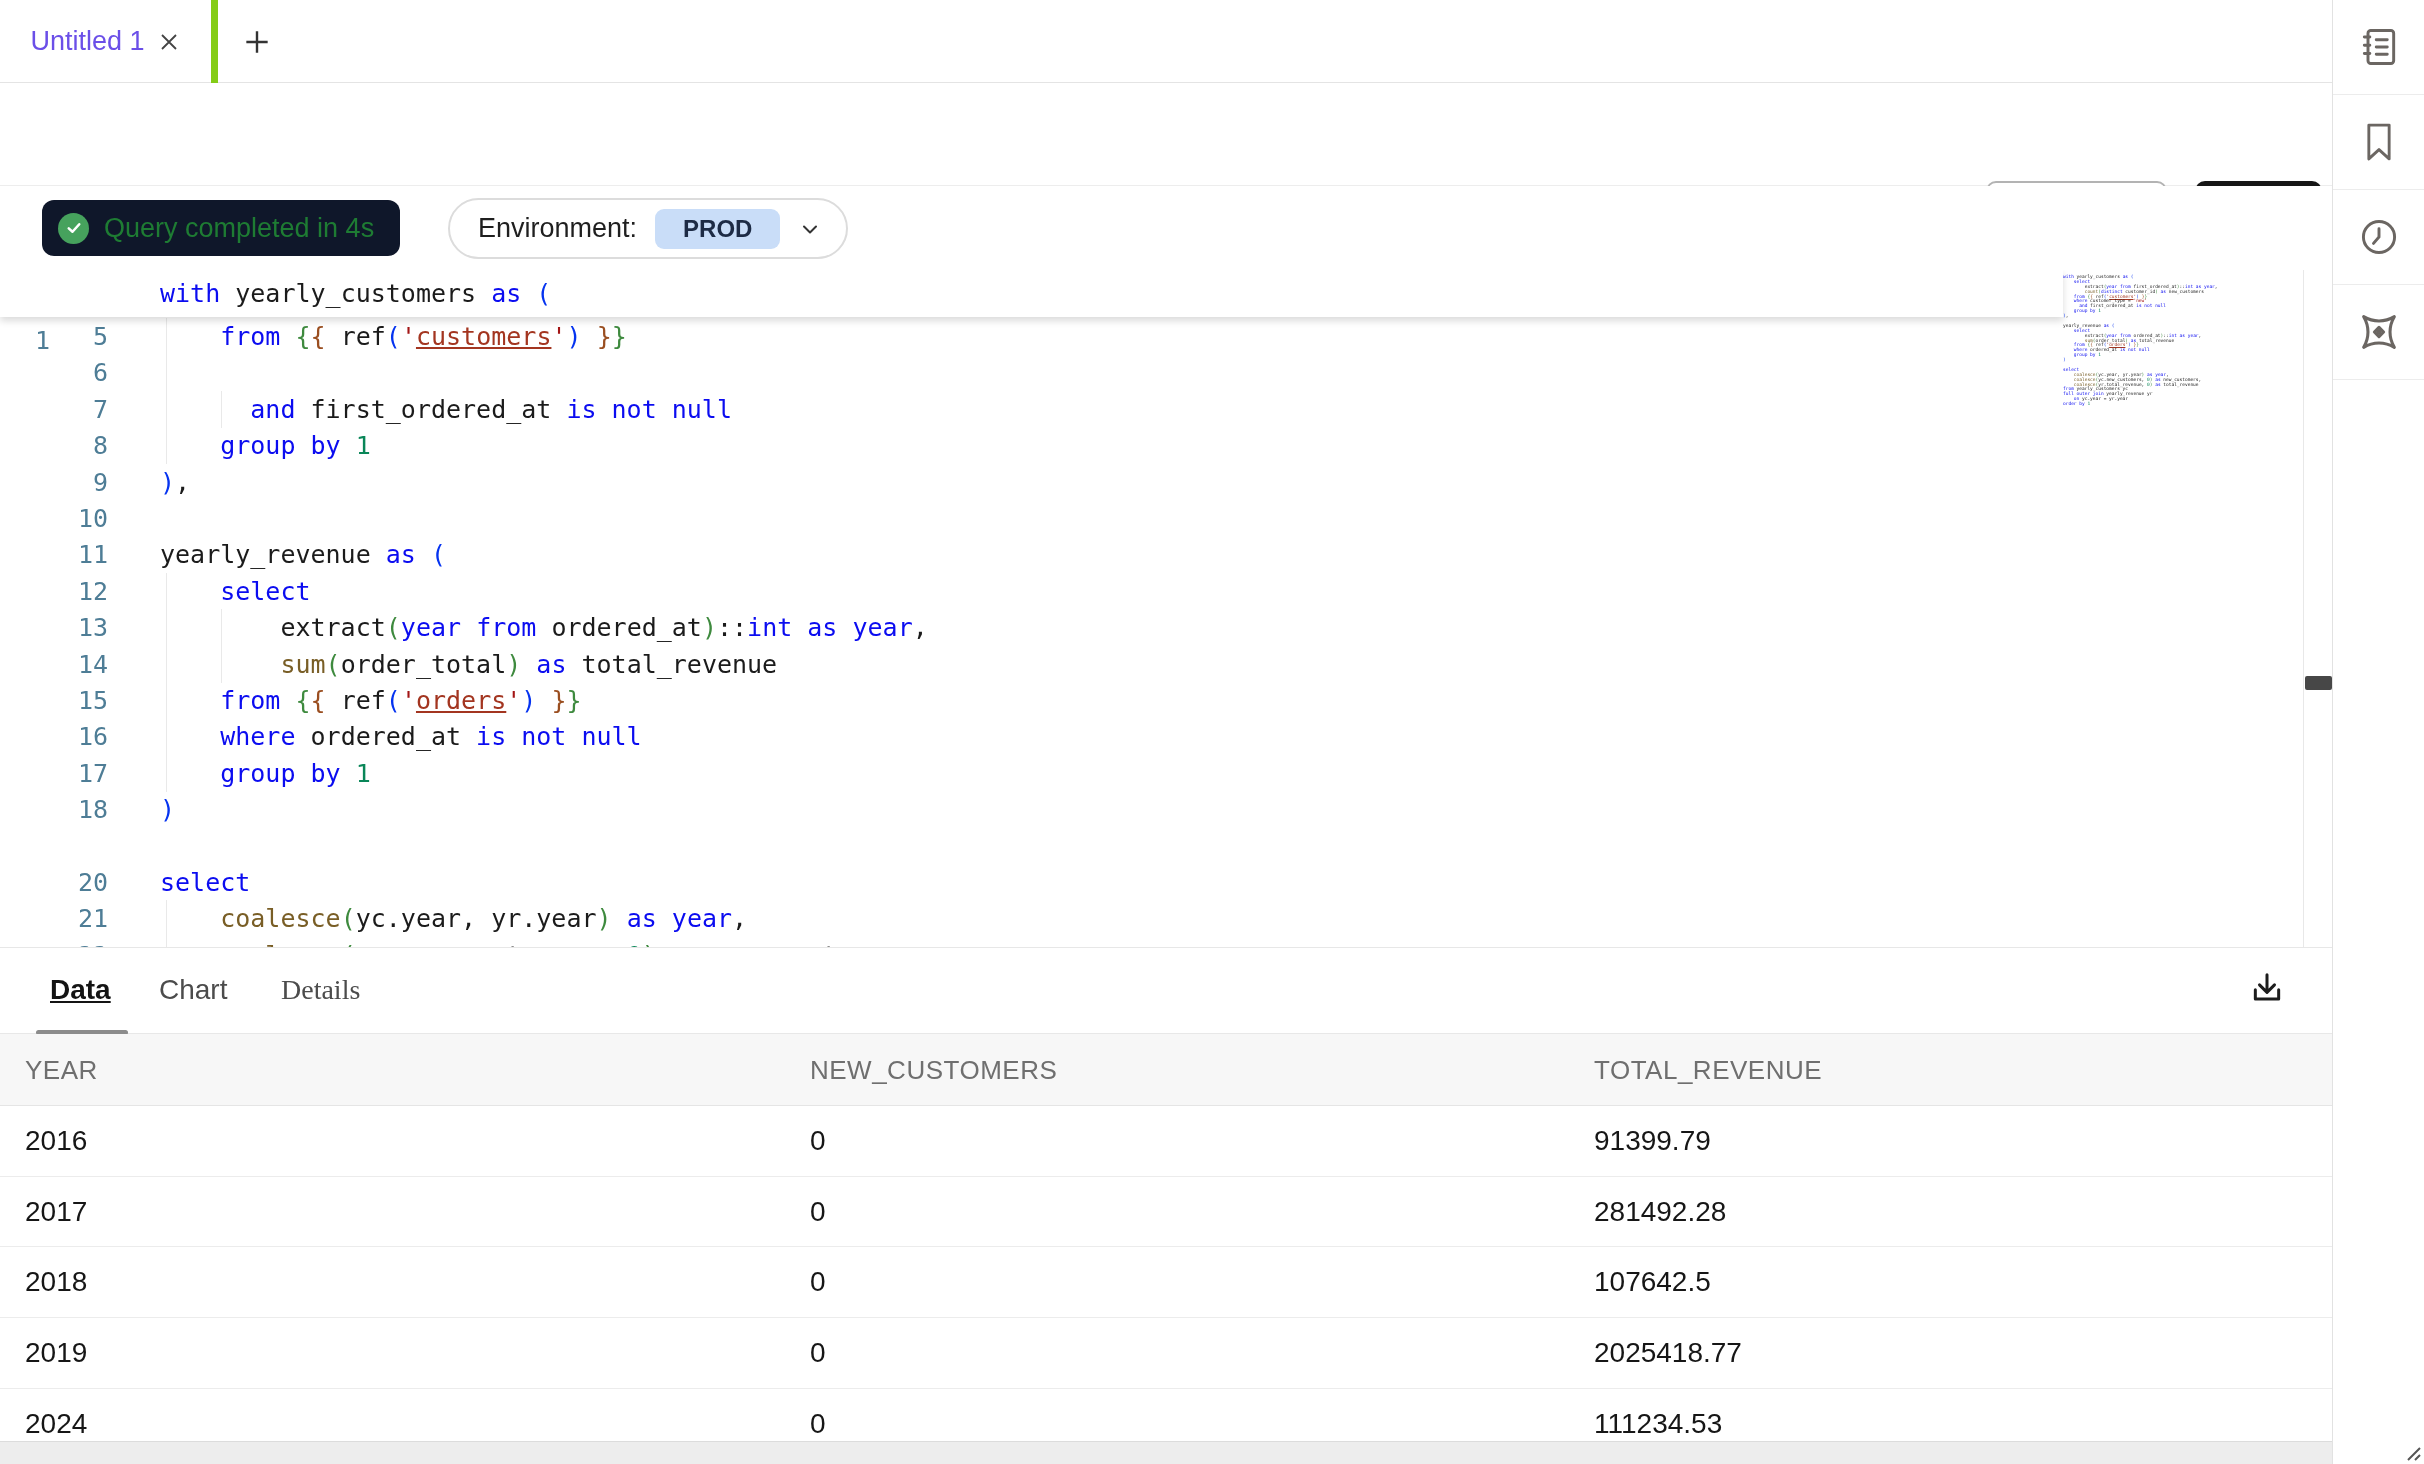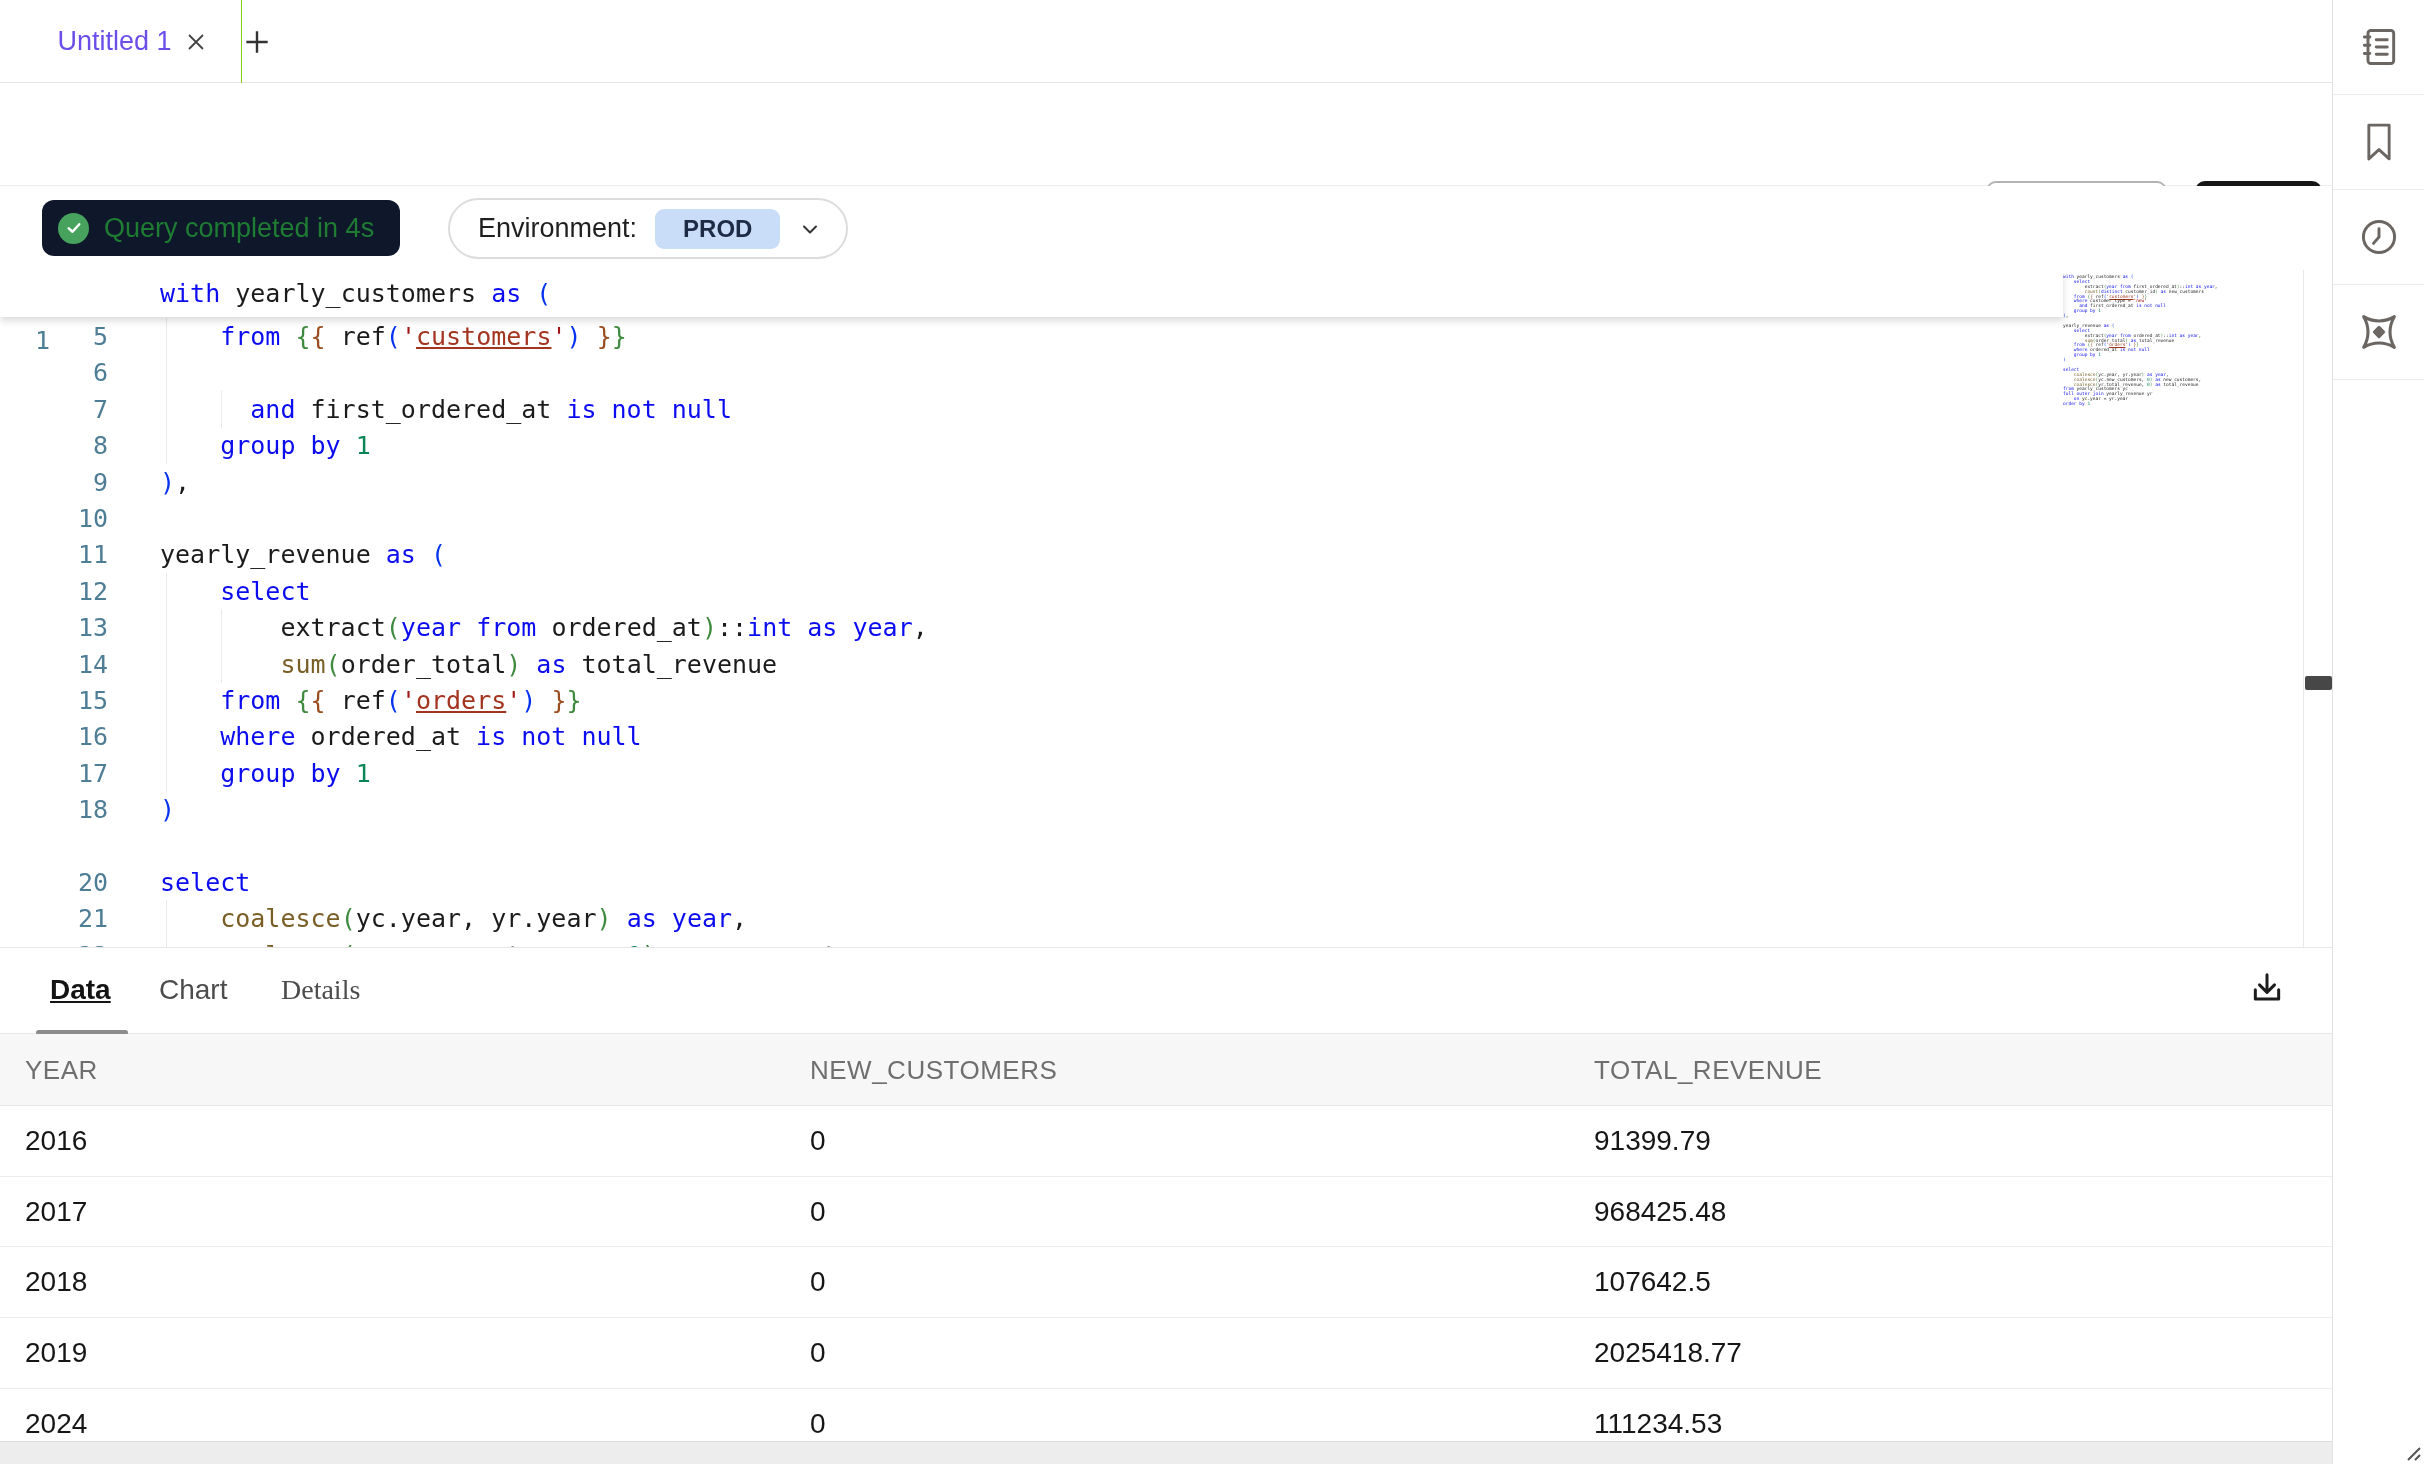--- a/index.html
+++ b/index.html
@@ -5,21 +5,21 @@
   * { margin:0; padding:0; box-sizing:border-box; }
   html,body { width:2424px; height:1464px; overflow:hidden; background:#fff;
     font-family:"Liberation Sans", sans-serif; color:#141414; }
   .abs { position:absolute; }
   svg { display:block; }
 
   
   #tabbar { position:absolute; left:0; top:0; width:2332px; height:83px; background:#fff;
     border-bottom:1px solid #e4e4e4; }
   .tab-active { position:absolute; left:0; top:0; width:218px; height:83px;
-    border-right:1px solid #84cc16; display:flex; align-items:center; justify-content:center; gap:12px;margin-left:24px; }
+    border-right:7px solid #84cc16; display:flex; align-items:center; justify-content:center; gap:12px; }
   .tab-title { font-size:27px; color:#6b4fe8; }
   .icon-btn { display:flex; align-items:center; justify-content:center; cursor:pointer; }
   #plus-btn { position:absolute; left:238px; top:23px; width:38px; height:38px; }
 
   
   #toolbar { position:absolute; left:0; top:83px; width:2332px; height:103px; background:#fff;
     border-bottom:1px solid #ededed; }
   #bookmark-top { position:absolute; left:1906px; top:110px; width:44px; height:48px; }
   #develop-btn { position:absolute; left:1986px; top:98px; width:181px; height:71px;
     border:2px solid #b3b3b3; border-radius:10px; background:#fff;
@@ -232,21 +232,21 @@
   </div>
   <div id="table-rows">
       <div class="trow">
         <span class="tcell c0">2016</span>
         <span class="tcell c1">0</span>
         <span class="tcell c2">91399.79</span>
       </div>
       <div class="trow">
         <span class="tcell c0">2017</span>
         <span class="tcell c1">0</span>
-        <span class="tcell c2">968425.48</span>
+        <span class="tcell c2">281492.28</span>
       </div>
       <div class="trow">
         <span class="tcell c0">2018</span>
         <span class="tcell c1">0</span>
         <span class="tcell c2">107642.5</span>
       </div>
       <div class="trow">
         <span class="tcell c0">2019</span>
         <span class="tcell c1">0</span>
         <span class="tcell c2">2025418.77</span>

